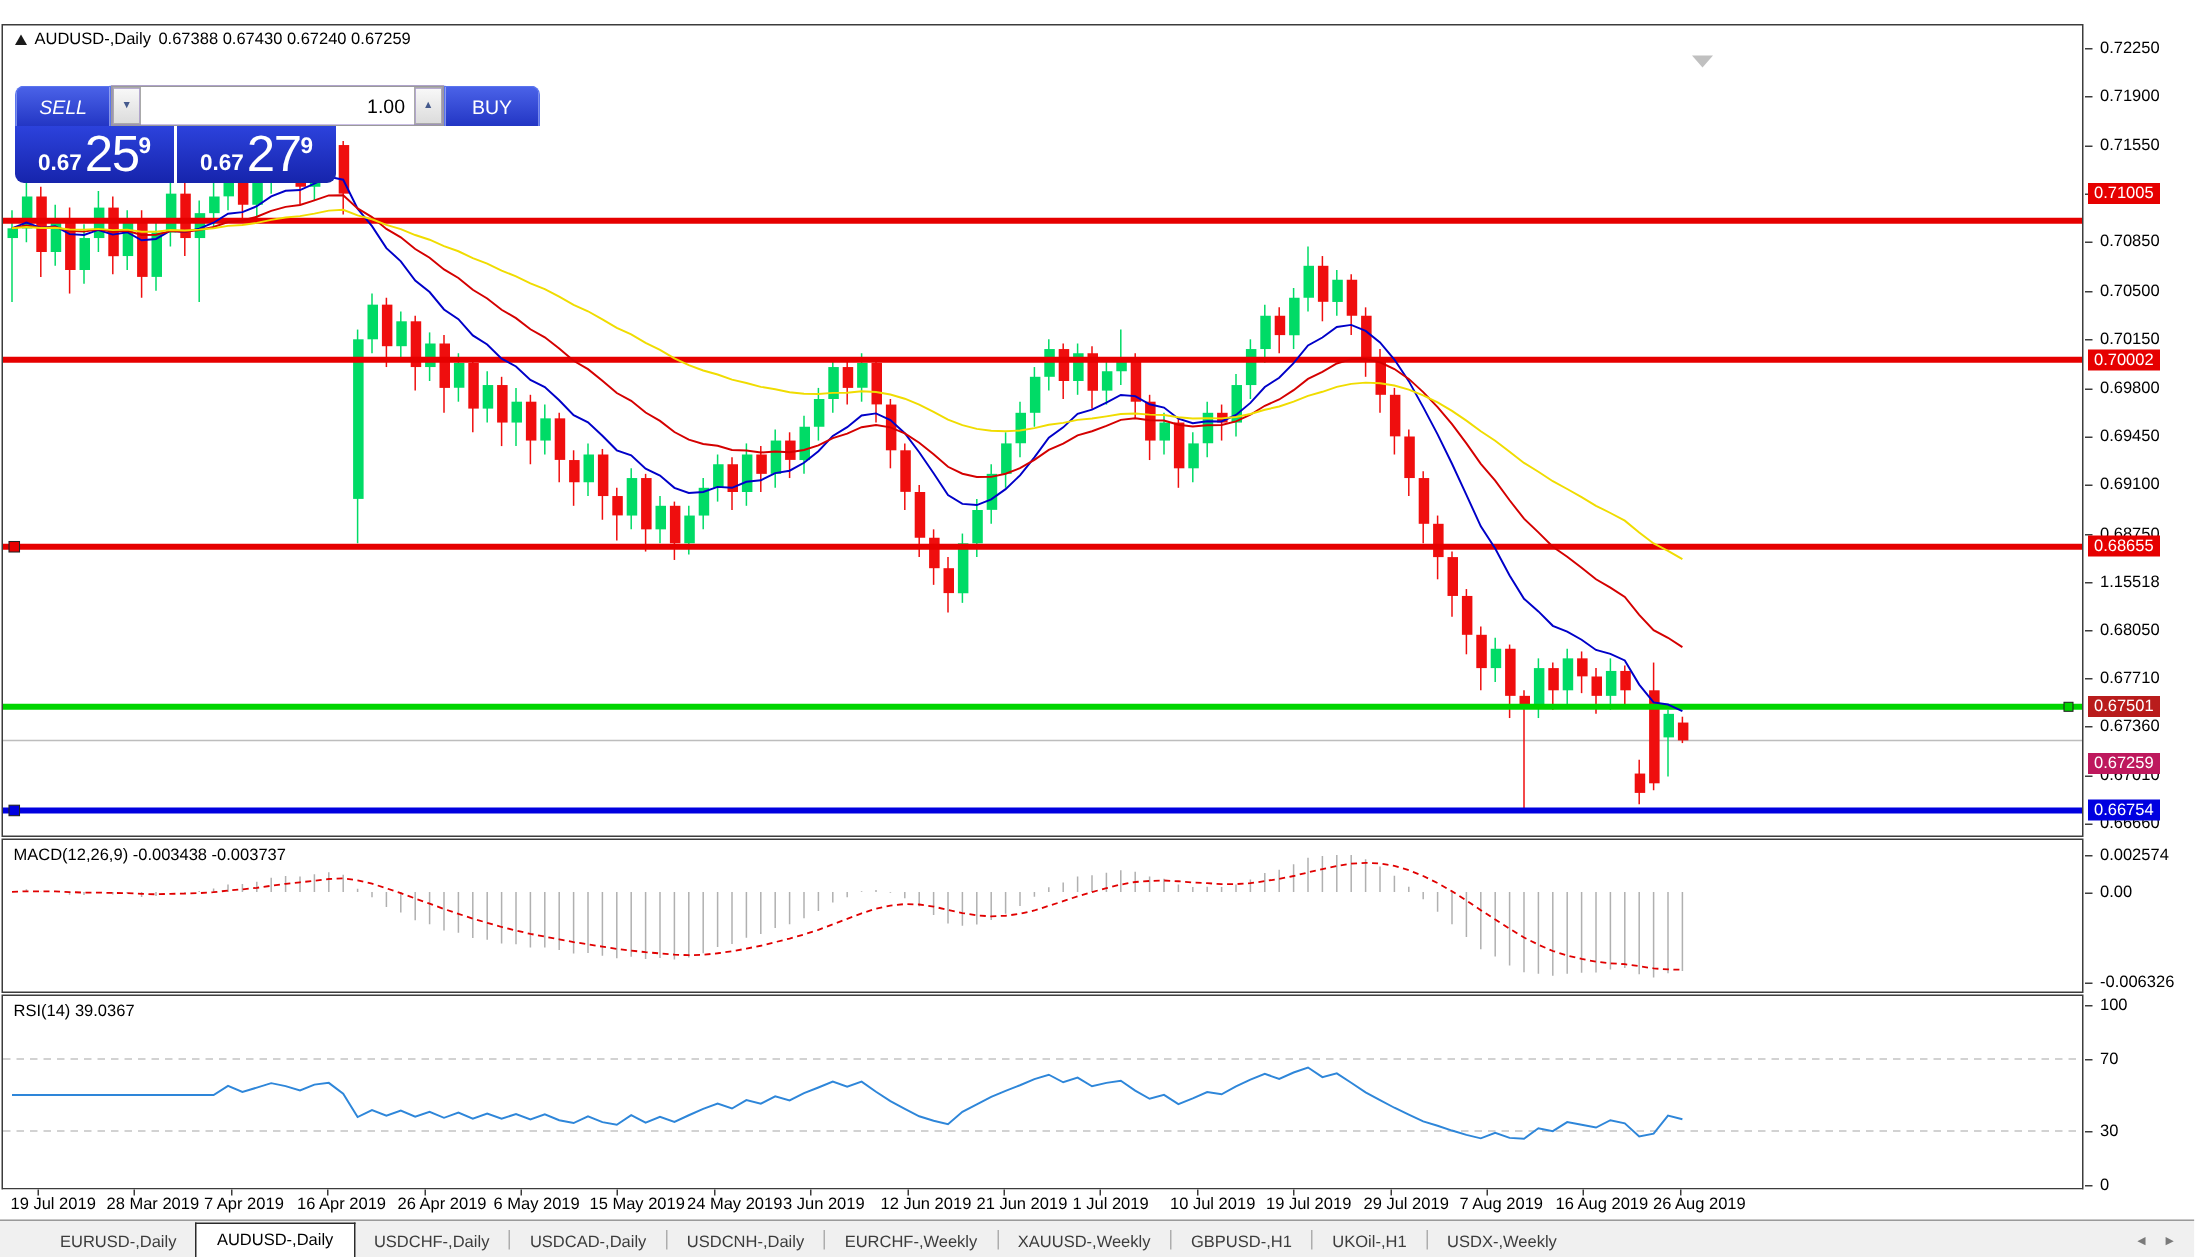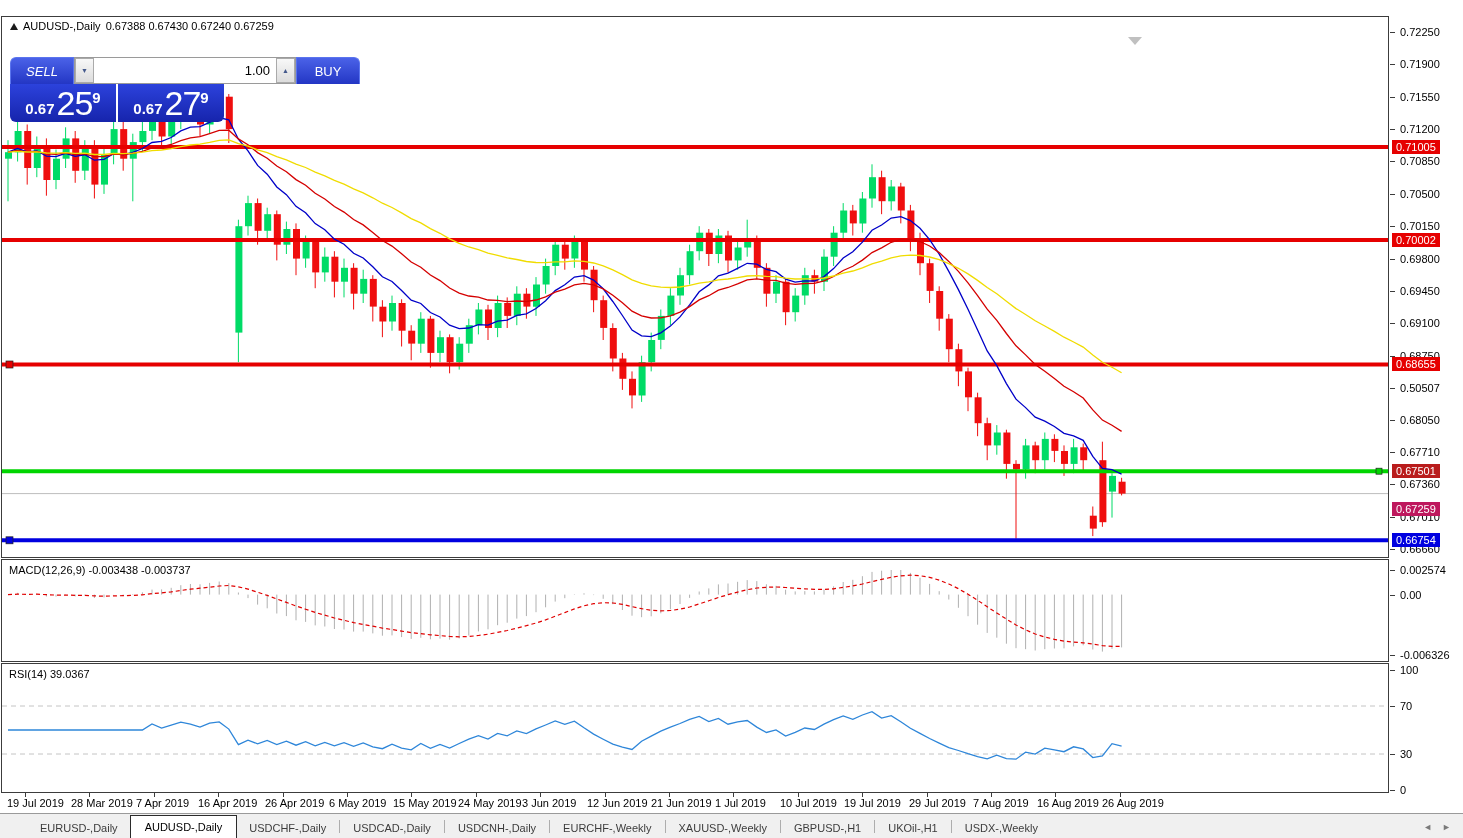--- a/index.html
+++ b/index.html
@@ -505,21 +505,21 @@
       <div class="tick" style="top:204px">0.70150</div>
       <div class="tick-dash" style="top:243px"></div>
       <div class="tick" style="top:237px">0.69800</div>
       <div class="tick-dash" style="top:275px"></div>
       <div class="tick" style="top:269px">0.69450</div>
       <div class="tick-dash" style="top:307px"></div>
       <div class="tick" style="top:301px">0.69100</div>
       <div class="tick-dash" style="top:340px"></div>
       <div class="tick" style="top:334px">0.68750</div>
       <div class="tick-dash" style="top:372px"></div>
-      <div class="tick" style="top:366px">0.50507</div>
+      <div class="tick" style="top:366px">1.15518</div>
       <div class="tick-dash" style="top:404px"></div>
       <div class="tick" style="top:398px">0.68050</div>
       <div class="tick-dash" style="top:436px"></div>
       <div class="tick" style="top:430px">0.67710</div>
       <div class="tick-dash" style="top:468px"></div>
       <div class="tick" style="top:462px">0.67360</div>
       <div class="tick-dash" style="top:501px"></div>
       <div class="tick" style="top:495px">0.67010</div>
       <div class="tick-dash" style="top:533px"></div>
       <div class="tick" style="top:527px">0.66660</div>
@@ -530,21 +530,21 @@
       <div class="tick-dash" style="top:639px"></div>
       <div class="tick" style="top:633px">-0.006326</div>
       <div class="tick-dash" style="top:654px"></div>
       <div class="tick" style="top:648px">100</div>
       <div class="tick-dash" style="top:690px"></div>
       <div class="tick" style="top:684px">70</div>
       <div class="tick-dash" style="top:738px"></div>
       <div class="tick" style="top:732px">30</div>
       <div class="tick-dash" style="top:774px"></div>
       <div class="tick" style="top:768px">0</div>
-      <div class="lvl-box" style="top:124px;background:#e60000">0.71005</div>
+      <div class="lvl-box" style="top:106px;background:#e60000">0.71005</div>
       <div class="lvl-box" style="top:217px;background:#e60000">0.70002</div>
       <div class="lvl-box" style="top:341px;background:#e60000">0.68655</div>
       <div class="lvl-box" style="top:448px;background:#b91c1c">0.67501</div>
       <div class="lvl-box" style="top:517px;background:#0000e0">0.66754</div>
       <div class="lvl-box" style="top:486px;background:#be185d">0.67259</div>
     </div>
 
   <div class="date-axis" id="date-axis">
       <div class="date-tick" style="left:23px"></div>
       <div class="date-lbl" style="left:5px">19 Jul 2019</div>

